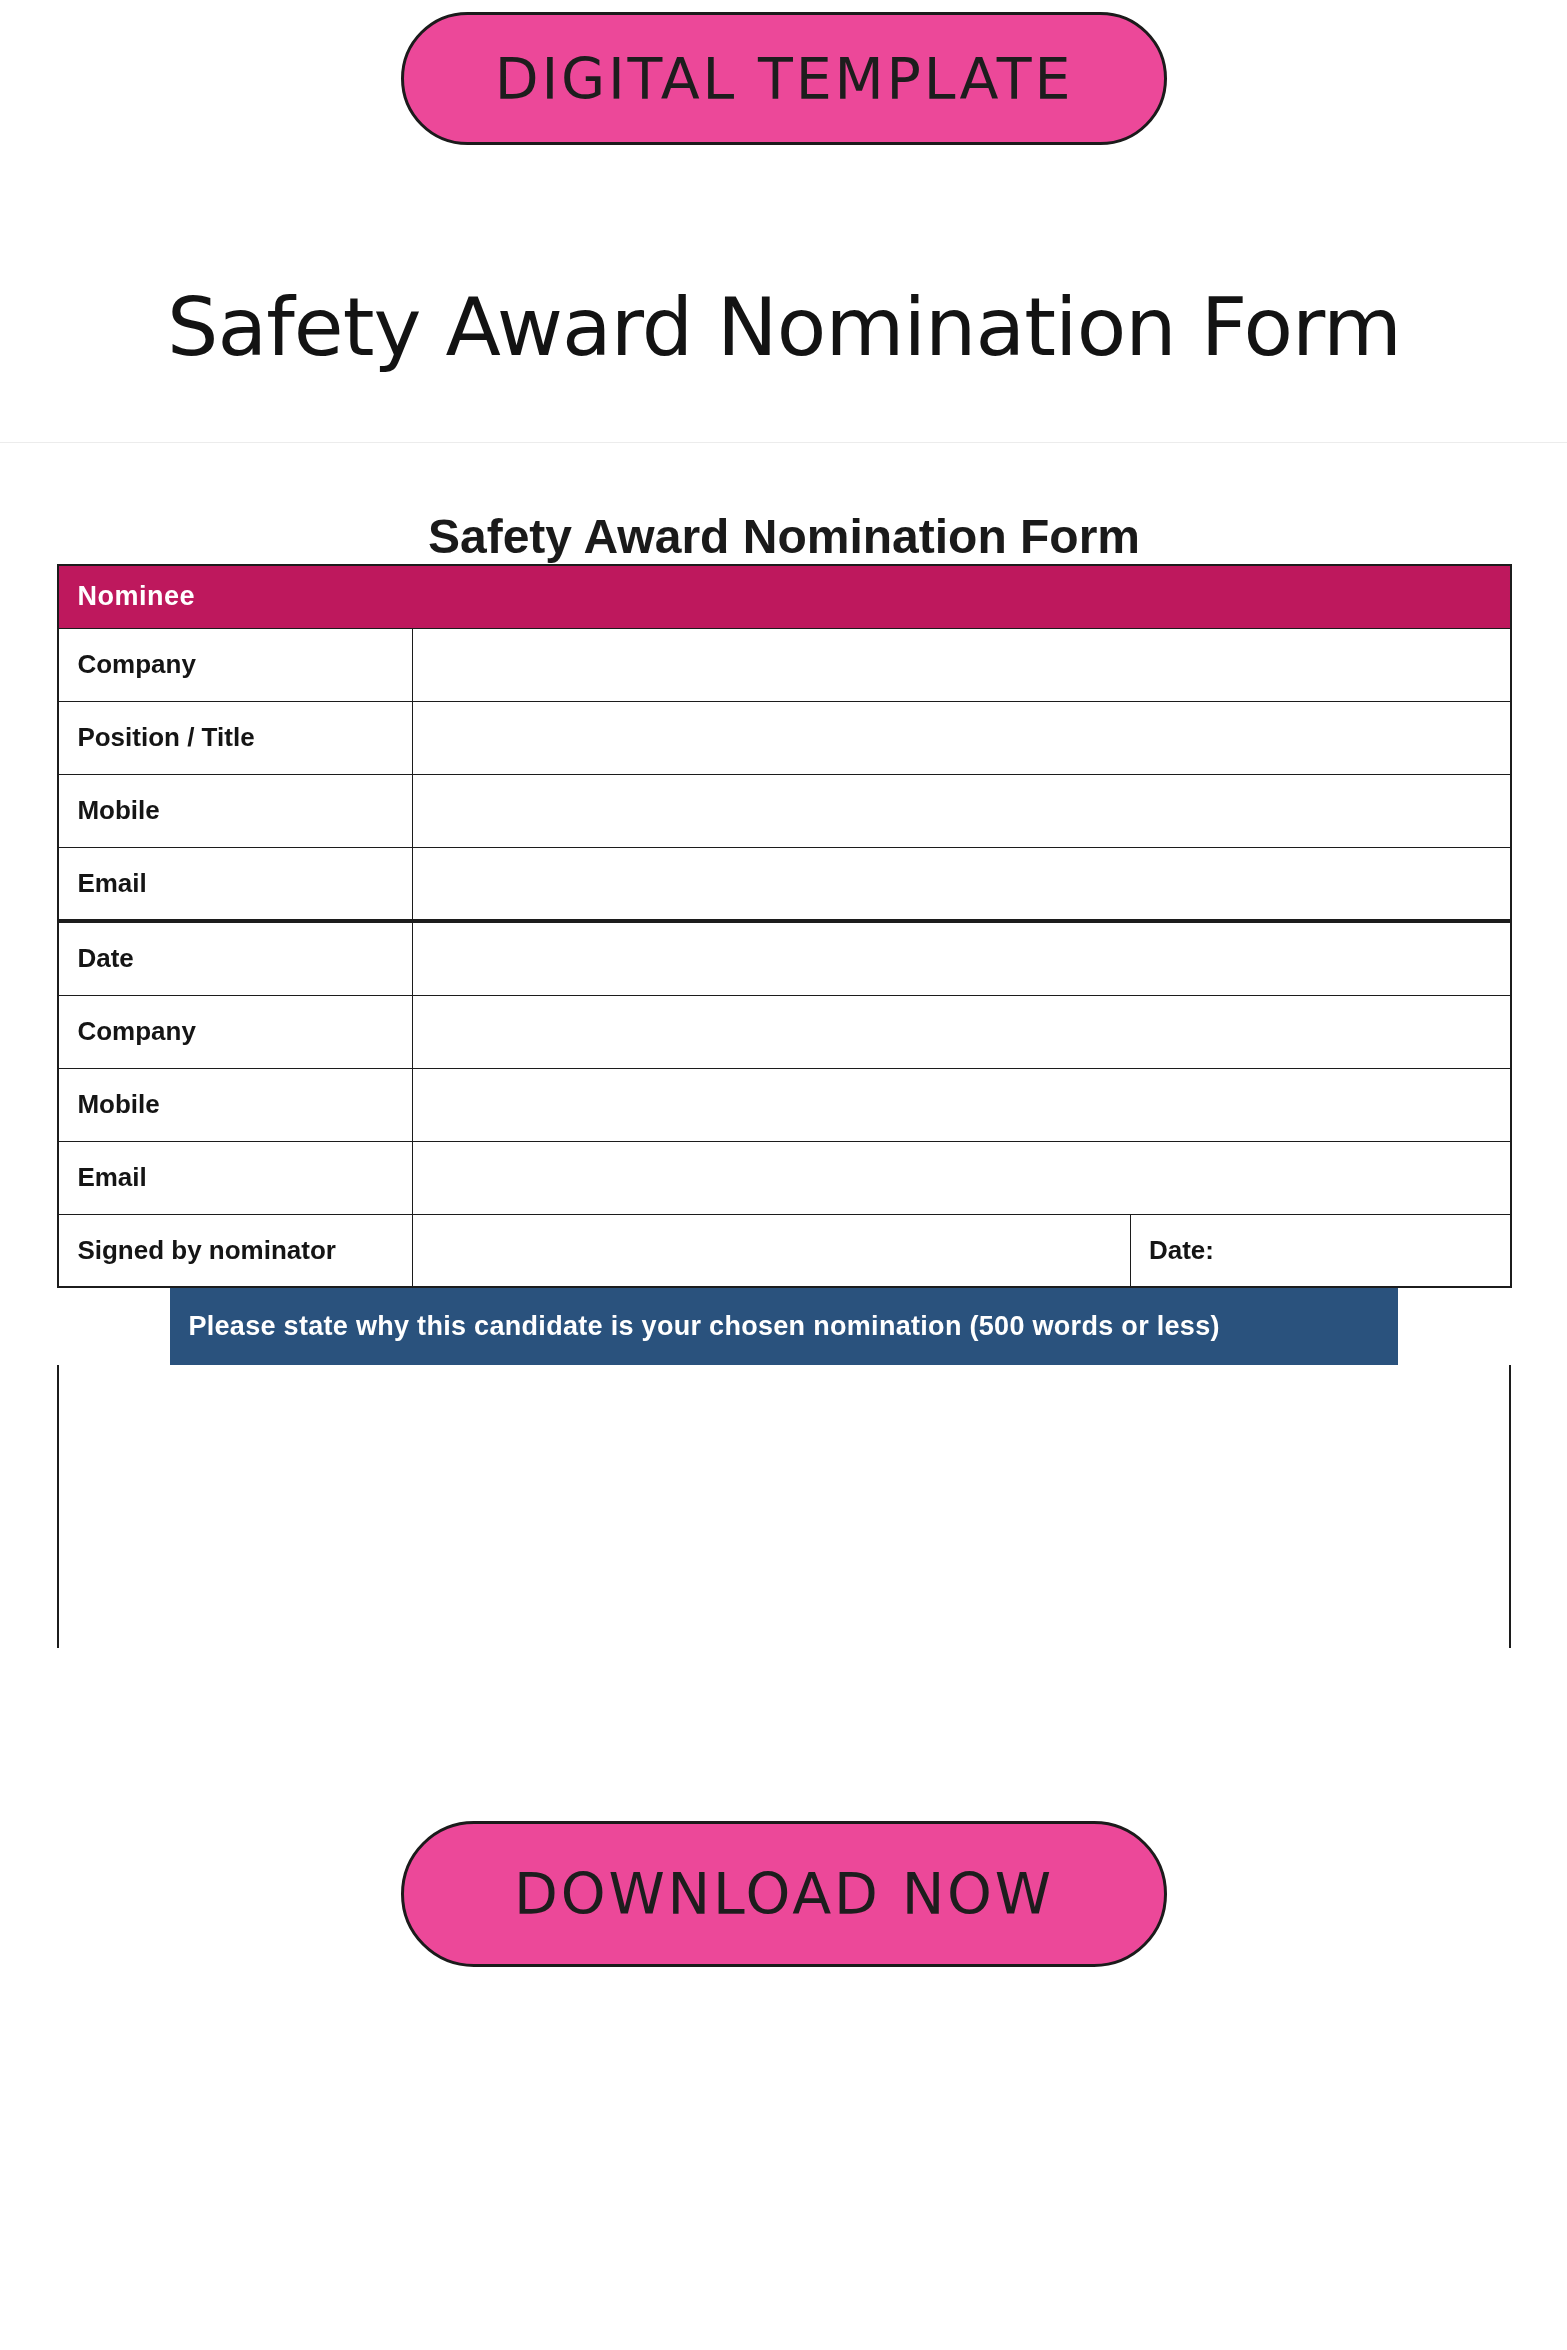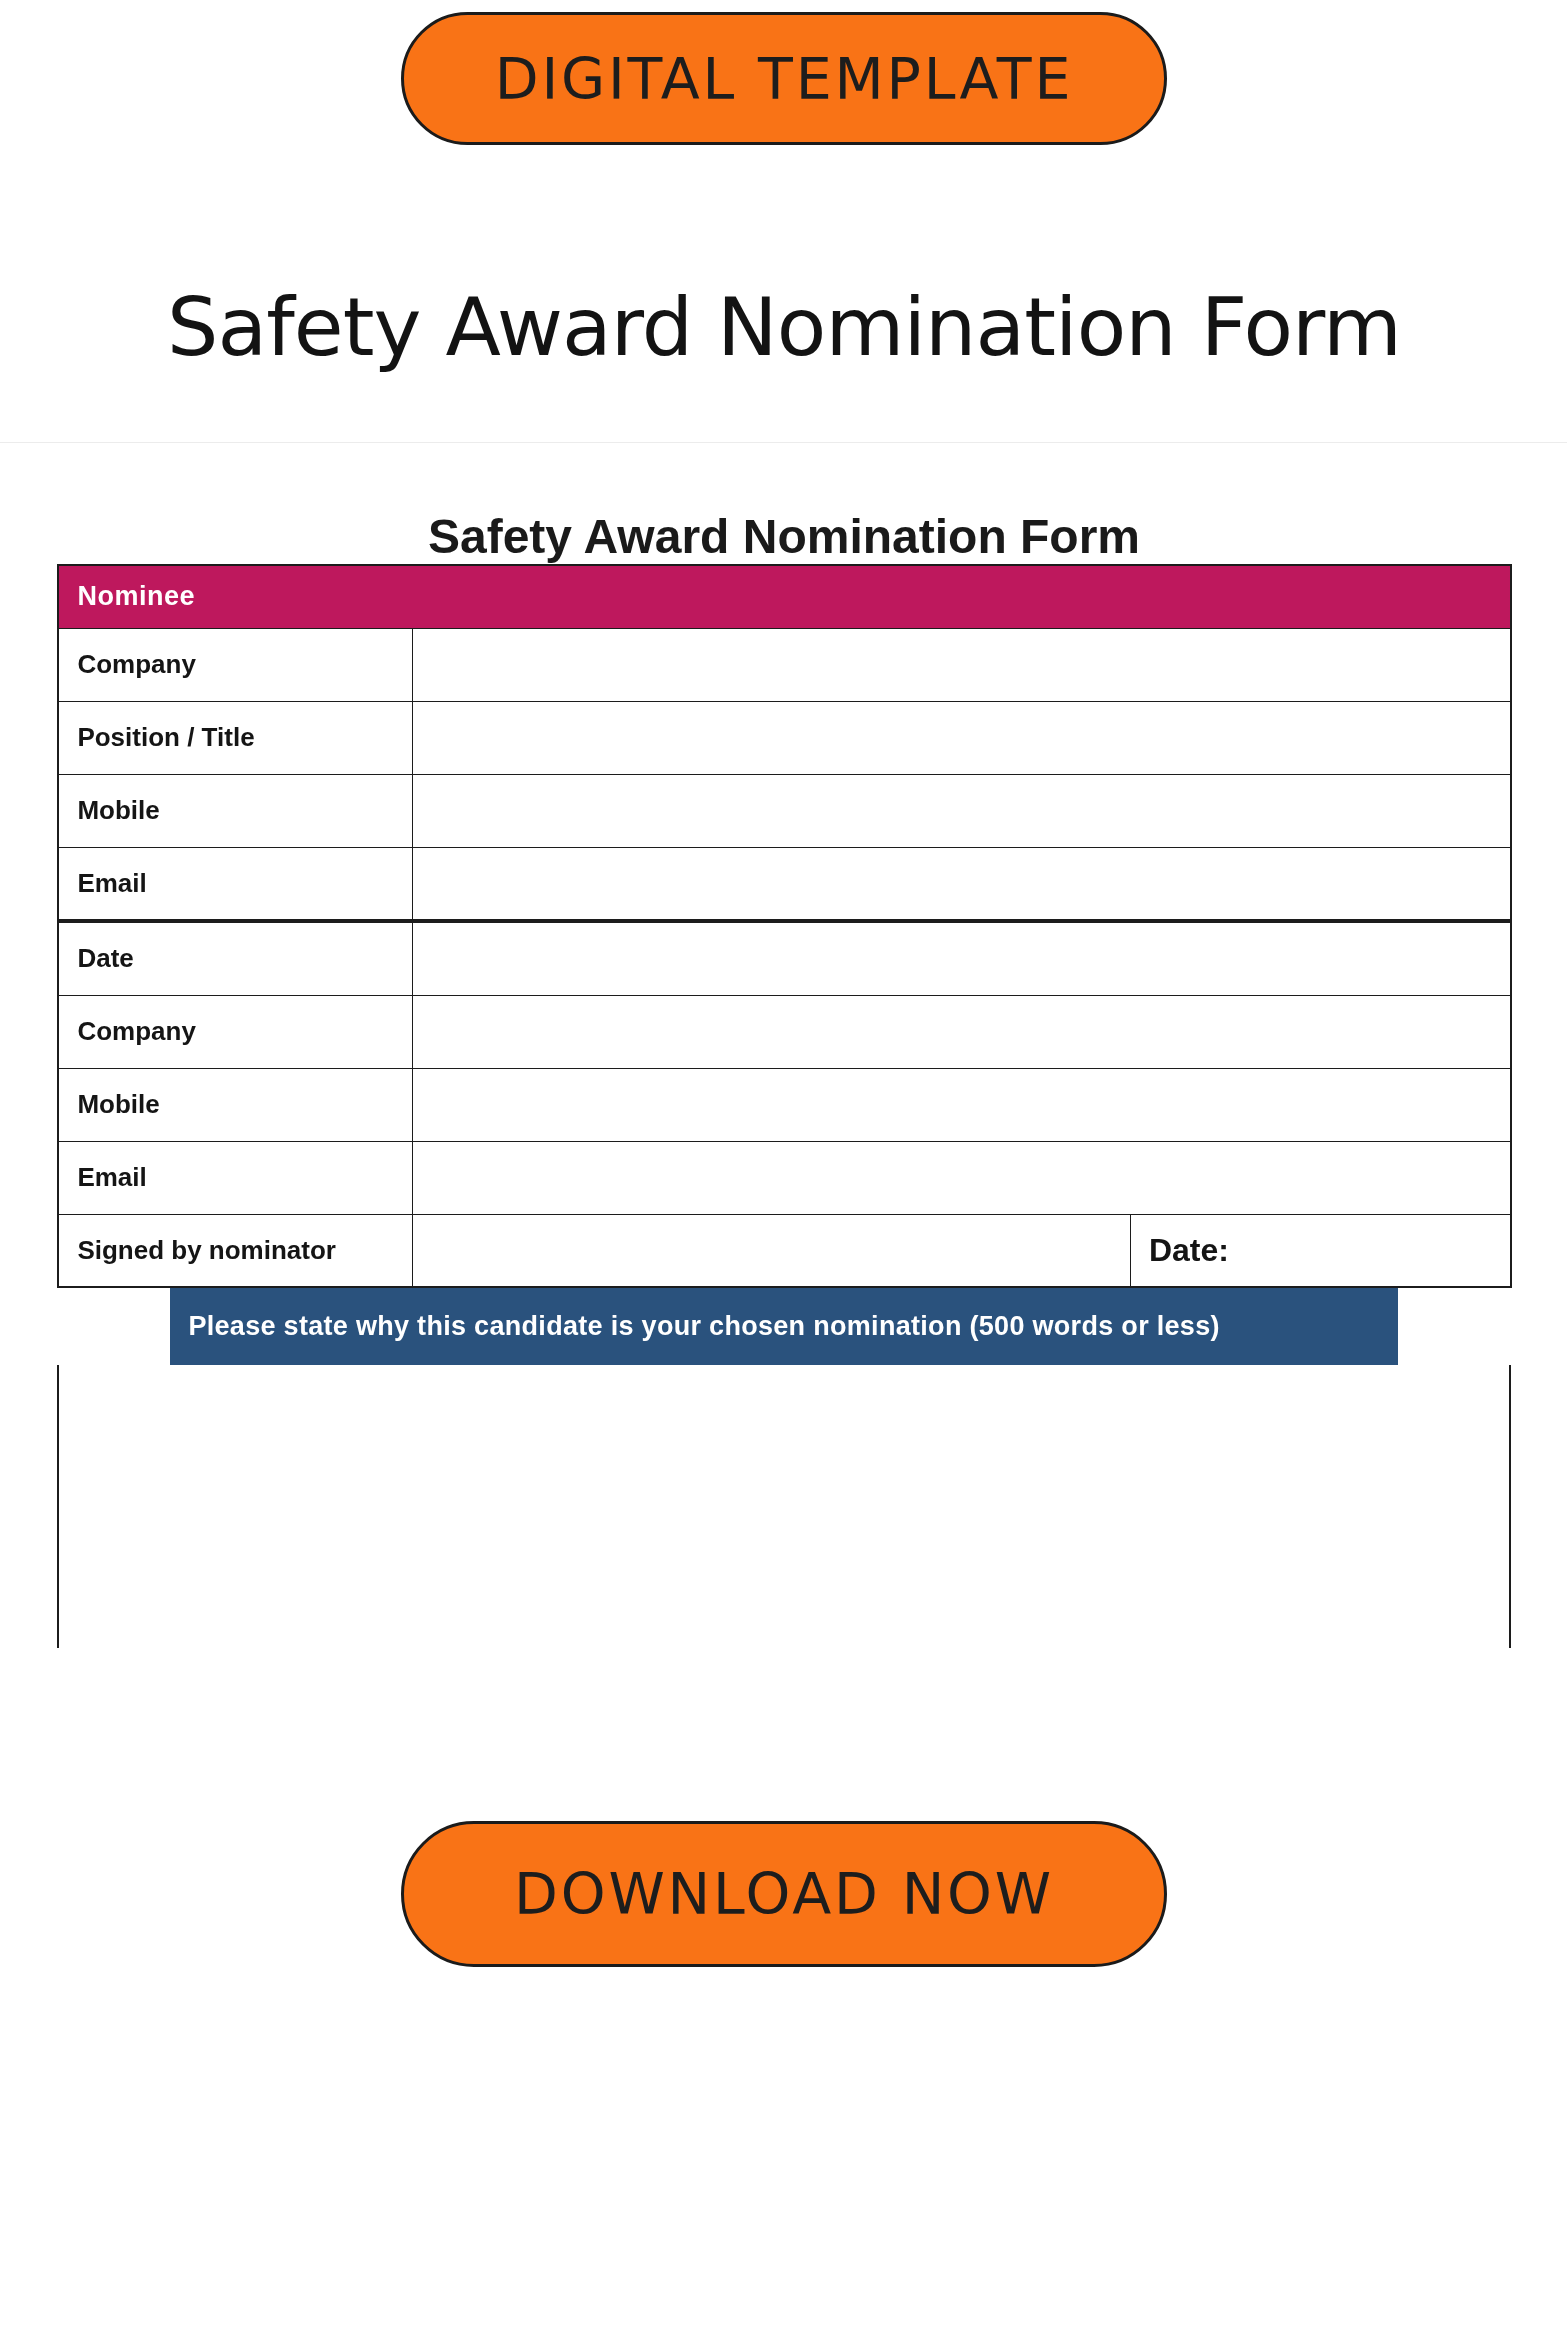--- a/index.html
+++ b/index.html
@@ -8,21 +8,21 @@
     background: #ffffff;
     font-family: "Liberation Sans", sans-serif;
     overflow: hidden;
   }
   
   .pill {
     width: 766px;
     margin: 1px auto;
     border: 3.7px solid #1b1b1b;
     border-radius: 917px;
-    background: #f97316;
+    background: #ec4899;
     display: flex; align-items: center; justify-content: center;
     font-family: "DejaVu Sans", sans-serif;
     font-size: 57px;
     letter-spacing: 2.8px;
     color: #1d1d1d;
     font-weight: 400;
   }
   .pill-top { height: 133px; margin-top: 12px; }
   .pill-bottom { height: 146px; margin-top: 173px; }
   
@@ -73,21 +73,21 @@
   }
   td.field-label {
     height: 73px;
     font-size: 26px;
     font-weight: bold;
     color: #151515;
     padding-left: 18.4px;
   }
   td.field-value { background: #ffffff; }
   td.date-cell {
-    font-size: 32px;
+    font-size: 26px;
     font-weight: bold;
     color: #151515;
     padding-left: 18.4px;
   }
   .statement-bar {
     width: 1228px;
     margin: 0 auto;
     height: 77px;
     background: #2a527d;
     color: #ffffff;

